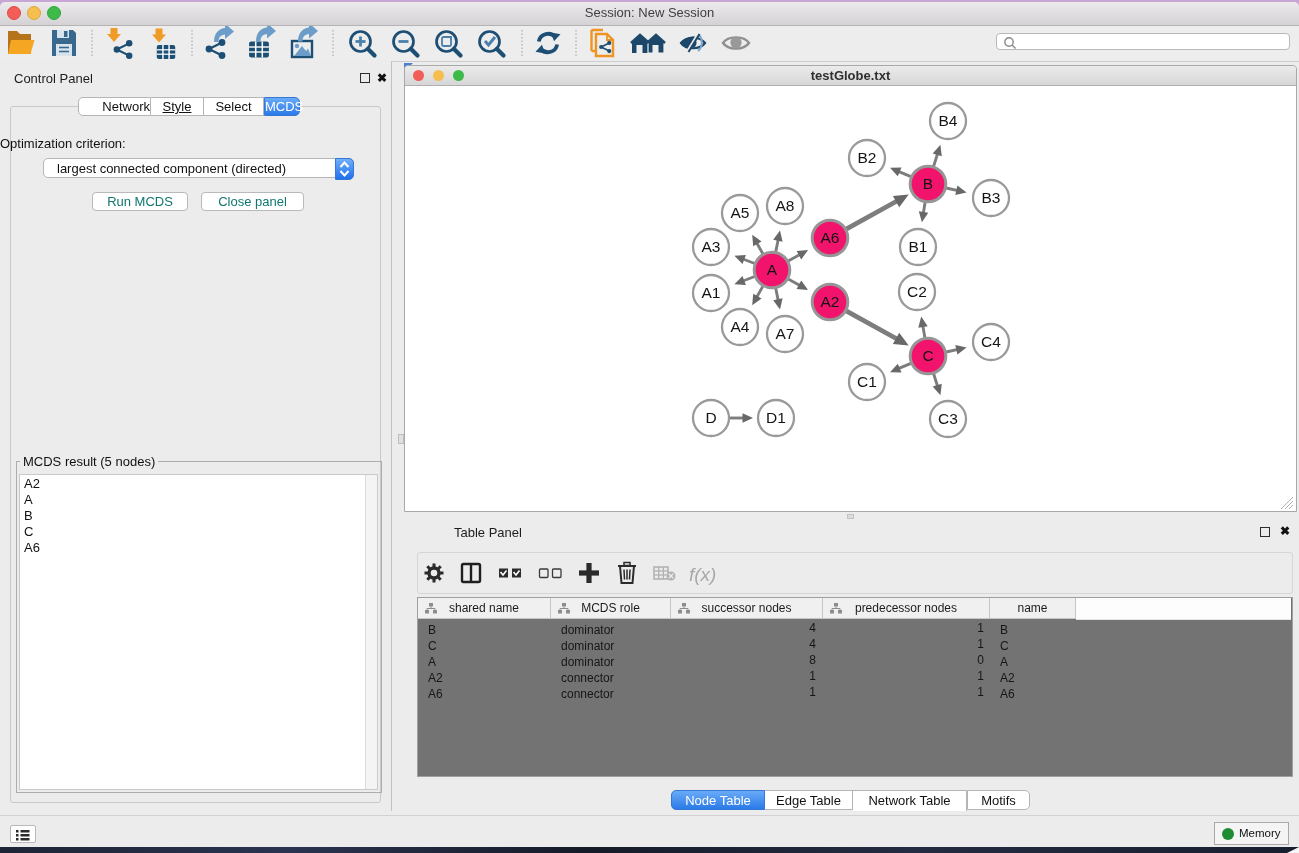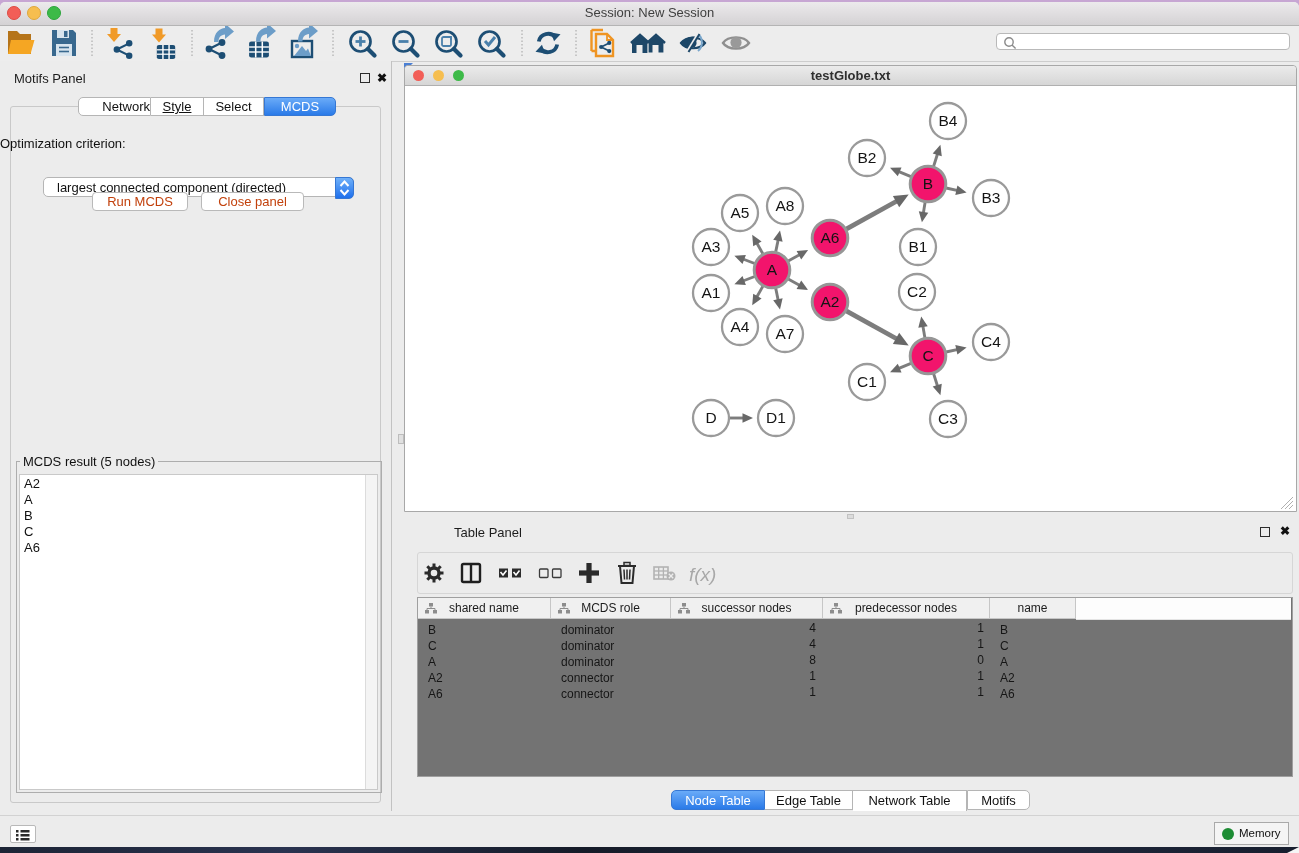--- a/index.html
+++ b/index.html
@@ -13,21 +13,21 @@
 #toolbar{position:absolute;left:0;top:26px;width:1299px;height:35px;background:#ededed;border-bottom:1px solid #cdcdcd;}
 #searchbox{position:absolute;left:996px;top:7px;width:292px;height:15px;background:#fff;border:1px solid #b9b9b9;border-radius:4px;}
 
 #cpanel{position:absolute;left:0;top:61px;width:391px;height:750px;background:#ececec;border-right:1px solid #c2c2c2;}
 .phead{font-size:13px;color:#1d1d1d;}
 .pfloat{position:absolute;width:8px;height:8px;border:1.6px solid #2c2c2c;background:transparent;}
 .pclose{position:absolute;font-size:12px;font-weight:bold;color:#111;}
 #tabcontent{position:absolute;left:10px;top:45px;width:369px;height:695px;border:1px solid #c9c9c9;border-radius:3px;background:#ececec;}
 .seg{position:absolute;top:36px;height:19px;background:#fff;border:1px solid #b5b5b5;font-size:13px;text-align:center;color:#111;box-sizing:border-box;}
 .segsel{background:linear-gradient(#6aabf8,#2a7ae8);color:#fff;border:1px solid #3577d4;}
-.btn{position:absolute;background:#fff;border:1px solid #b9b9b9;border-radius:4px;font-size:13px;color:#c2410c;text-align:center;box-sizing:border-box;}
+.btn{position:absolute;background:#fff;border:1px solid #b9b9b9;border-radius:4px;font-size:13px;color:#0f766e;text-align:center;box-sizing:border-box;}
 
 #netwin{position:absolute;left:404px;top:65px;width:893px;height:447px;background:#fff;border:1px solid #a8a8a8;border-radius:4px 4px 0 0;box-sizing:border-box;}
 #nettitle{position:absolute;left:0;top:0;width:100%;height:19px;background:linear-gradient(#ebebeb,#d6d6d6);border-bottom:1px solid #b0b0b0;border-radius:4px 4px 0 0;}
 #nettitle .t1{left:8px;top:4px;background:#f25e57;}
 #nettitle .t2{left:28px;top:4px;background:#f6be4f;}
 #nettitle .t3{left:48px;top:4px;background:#3dba48;}
 #nettitle .tl{width:11px;height:11px;}
 #netname{position:absolute;left:0;top:0;width:100%;text-align:center;font-weight:bold;font-size:13px;color:#2f2f2f;line-height:19px;}
 
 #tpanel{position:absolute;left:404px;top:519px;width:895px;height:292px;background:#ececec;}
@@ -186,30 +186,30 @@
 </svg>
 
 <div id="searchbox">
       <svg width="16" height="15" style="position:absolute;left:5px;top:1px">
         <circle cx="7" cy="7" r="4.2" fill="none" stroke="#8b8b8b" stroke-width="1.4"></circle>
         <line x1="10" y1="10" x2="13.6" y2="13.6" stroke="#8b8b8b" stroke-width="1.4"></line>
       </svg>
     </div>
 </div>
 <div id="cpanel">
- <div class="phead" style="position:absolute;left:14px;top:10px;">Motifs Panel</div>
+ <div class="phead" style="position:absolute;left:14px;top:10px;">Control Panel</div>
  <div class="pfloat" style="left:360px;top:12px;"></div>
  <div class="pclose" style="left:377px;top:10px;">✖</div>
  <div id="tabcontent"></div>
  <div class="seg" style="left:78px;width:73px;border-radius:5px 0 0 5px;line-height:18px;text-align:right;">Network</div>
  <div class="seg" style="left:151px;width:53px;border-left:none;line-height:18px;text-decoration:underline;">Style</div>
  <div class="seg" style="left:204px;width:60px;border-left:none;line-height:18px;">Select</div>
- <div class="seg segsel" style="left:264px;width:72px;border-radius:0 5px 5px 0;line-height:18px;">MCDS</div>
+ <div class="seg segsel" style="left:264px;width:36px;border-radius:0 5px 5px 0;line-height:18px;">MCDS</div>
  <div style="position:absolute;left:0;top:75px;width:391px;text-align:left;font-size:13px;color:#111;">Optimization criterion:</div>
- <div style="position:absolute;left:43px;top:97px;width:311px;height:20px;background:#fff;border:1px solid #b5b5b5;border-radius:5px;box-sizing:border-box;margin-top:19px;">
+ <div style="position:absolute;left:43px;top:97px;width:311px;height:20px;background:#fff;border:1px solid #b5b5b5;border-radius:5px;box-sizing:border-box;">
    <div style="position:absolute;left:13px;top:2px;font-size:13px;color:#111;">largest connected component (directed)</div>
    <div style="position:absolute;right:-1px;top:-1px;width:17px;height:20px;background:linear-gradient(#6fb0f9,#1f70ec);border-radius:0 5px 5px 0;border:1px solid #3577d4;">
      <svg width="17" height="20" style="position:absolute;left:0;top:0">
           <path d="M4.5 8 L8.5 3.5 L12.5 8" fill="none" stroke="#fff" stroke-width="2"></path>
           <path d="M4.5 12 L8.5 16.5 L12.5 12" fill="none" stroke="#fff" stroke-width="2"></path>
         </svg>
    </div>
  </div>
  <div class="btn" style="left:92px;top:131px;width:96px;height:19px;line-height:18px;">Run MCDS</div>
  <div class="btn" style="left:201px;top:131px;width:103px;height:19px;line-height:18px;">Close panel</div>

